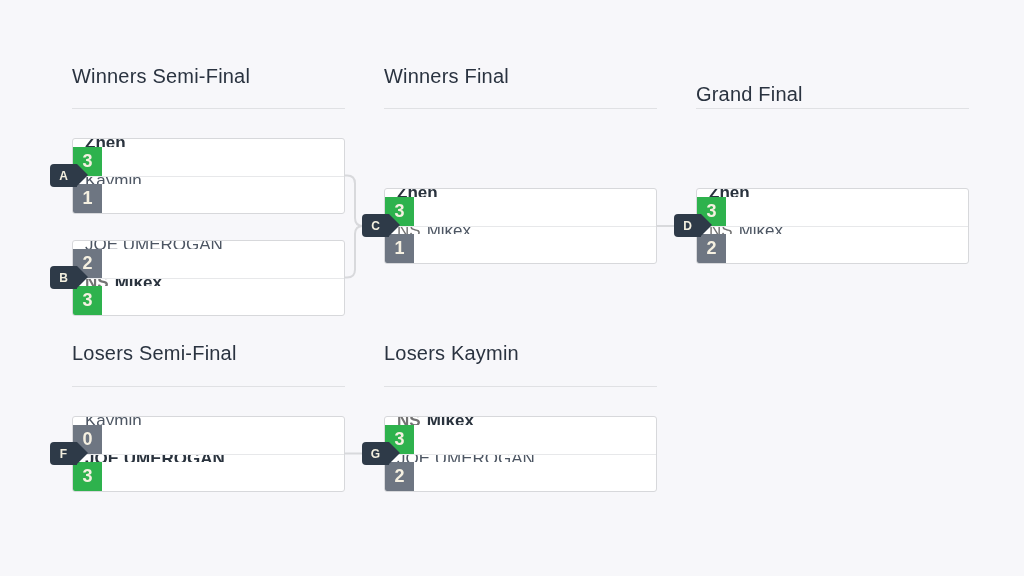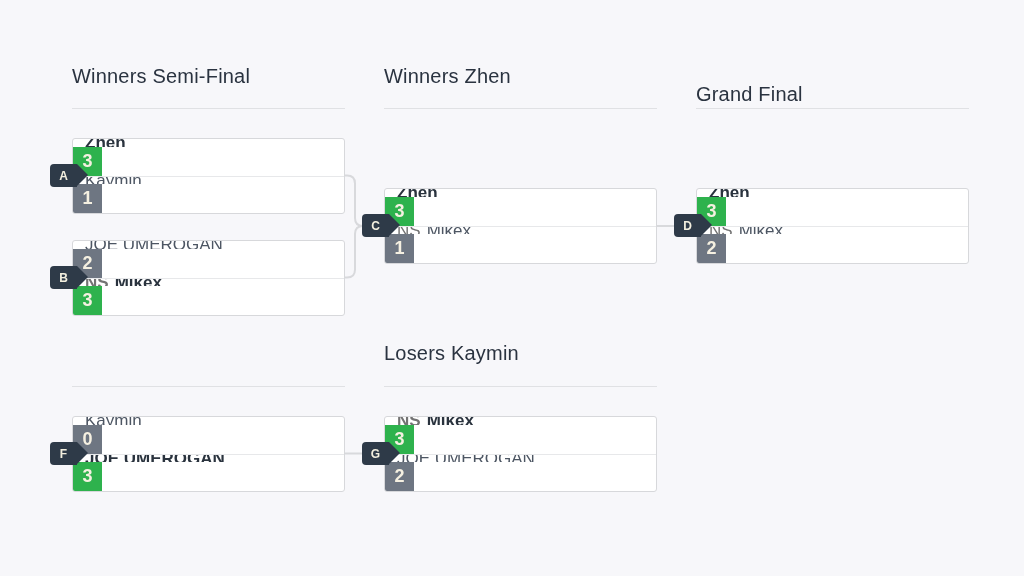--- a/index.html
+++ b/index.html
@@ -92,22 +92,23 @@
 <div class="stage">
 
   <svg class="connectors" width="1024" height="576" aria-hidden="true">
     <path d="M345,175.5 H347 Q355,175.5 355,183.5 V218 Q355,226 363,226 H384"></path>
     <path d="M345,277.5 H347 Q355,277.5 355,269.5 V234 Q355,226 363,226"></path>
     <path d="M657,226 H680"></path>
     <path d="M345,453.5 H384"></path>
   </svg>
 
   <div class="round-title" id="title-wsf">Winners Semi-Final</div>
-  <div class="round-title" id="title-wf">Winners Zhen</div>
+  <div class="round-title" id="title-wf">Winners Final</div>
   <div class="round-title" id="title-gf">Grand Final</div>
+  <div class="round-title" id="title-lsf">Losers Semi-Final</div>
   <div class="round-title" id="title-lf">Losers Kaymin</div>
 
   <div class="round-underline" id="ul-wsf"></div>
   <div class="round-underline" id="ul-wf"></div>
   <div class="round-underline" id="ul-gf"></div>
   <div class="round-underline" id="ul-lsf"></div>
   <div class="round-underline" id="ul-lf"></div>
 
   <div class="match" id="match-A">
     <div class="tag">

